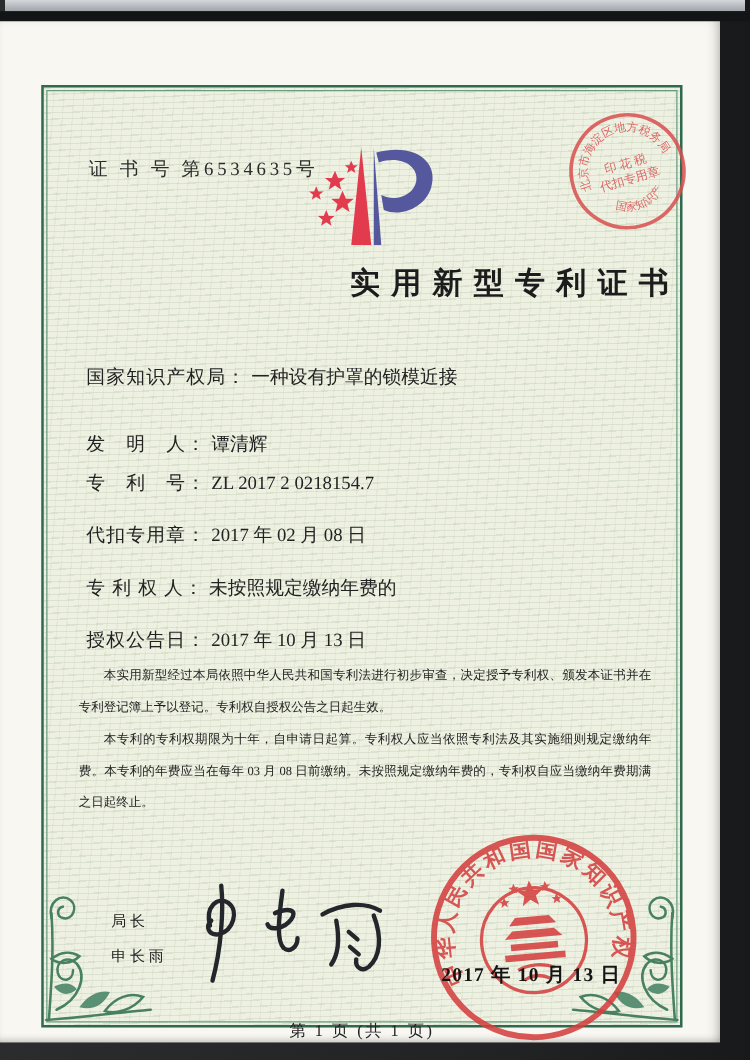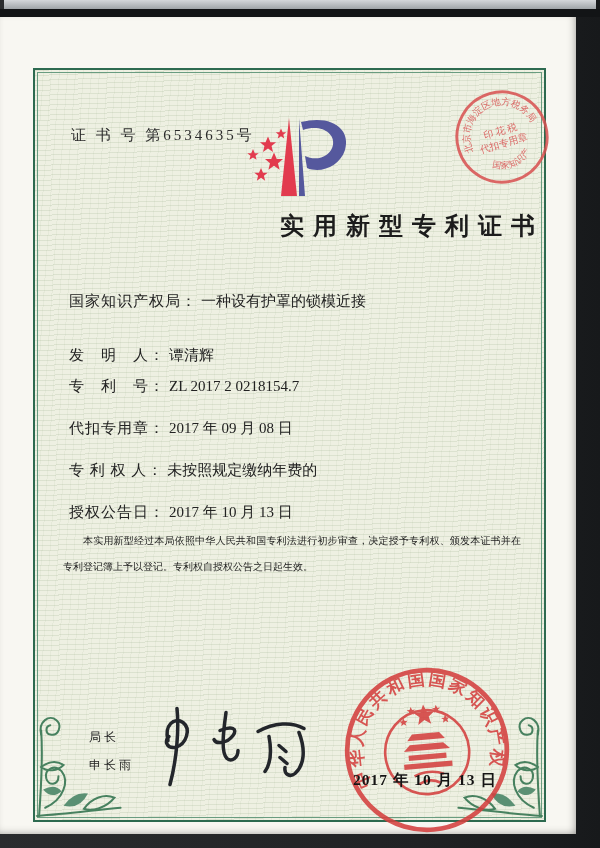--- a/index.html
+++ b/index.html
@@ -123,32 +123,33 @@
       <div class="field-row" style="top:0px">
         <span class="field-label">国家知识产权局：</span><span class="field-value">一种设有护罩的锁模近接</span>
       </div>
       <div class="field-row" style="top:54px">
         <span class="field-label">发　明　人：</span><span class="field-value">谭清辉</span>
       </div>
       <div class="field-row" style="top:85px">
         <span class="field-label">专　利　号：</span><span class="field-value">ZL 2017 2 0218154.7</span>
       </div>
       <div class="field-row" style="top:127px">
-        <span class="field-label">代扣专用章：</span><span class="field-value">2017 年 09 月 08 日</span>
+        <span class="field-label">代扣专用章：</span><span class="field-value">2017 年 02 月 08 日</span>
       </div>
       <div class="field-row" style="top:169px">
         <span class="field-label">专 利 权 人：</span><span class="field-value">未按照规定缴纳年费的</span>
       </div>
       <div class="field-row" style="top:211px">
         <span class="field-label">授权公告日：</span><span class="field-value">2017 年 10 月 13 日</span>
       </div>
     </div>
 
     <div class="paragraphs">
       <p>本实用新型经过本局依照中华人民共和国专利法进行初步审查，决定授予专利权、颁发本证书并在专利登记簿上予以登记。专利权自授权公告之日起生效。</p>
+      <p>本专利的专利权期限为十年，自申请日起算。专利权人应当依照专利法及其实施细则规定缴纳年费。本专利的年费应当在每年 03 月 08 日前缴纳。未按照规定缴纳年费的，专利权自应当缴纳年费期满之日起终止。</p>
     </div>
 
     <div class="director-block">
       <div>局长</div>
       <div>申长雨</div>
     </div>
 
     <svg class="signature-svg" viewBox="0 0 190 95">
       <g fill="none" stroke="#23262b" stroke-width="3.5" stroke-linecap="round">
         <path d="M28,40 C24,25 34,16 43,22 C51,28 47,44 35,47 C27,48 24,41 29,36"></path>
@@ -185,14 +186,15 @@
         <path d="M58,80 L102,80 L96,74 L64,74 Z" fill="#d4403f" stroke="none"></path>
         <rect x="62" y="84" width="36" height="5" fill="#d4403f" stroke="none"></rect>
         <rect x="57" y="92" width="46" height="5" fill="#d4403f" stroke="none"></rect>
         <path d="M66,104 C74,100 86,100 94,104"></path>
         <path d="M70,112 C77,108 83,108 90,112"></path>
       </g>
     </svg>
 
     <div class="seal-date">2017 年 10 月 13 日</div>
 
+    <div class="page-footer">第 1 页 (共 1 页)</div>
   </div>
 </div>
 
 </body></html>

